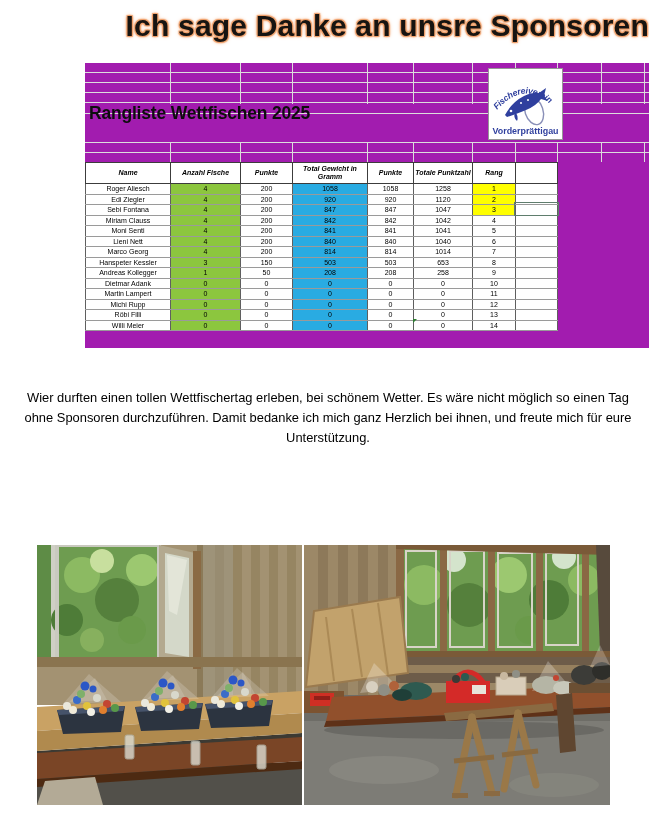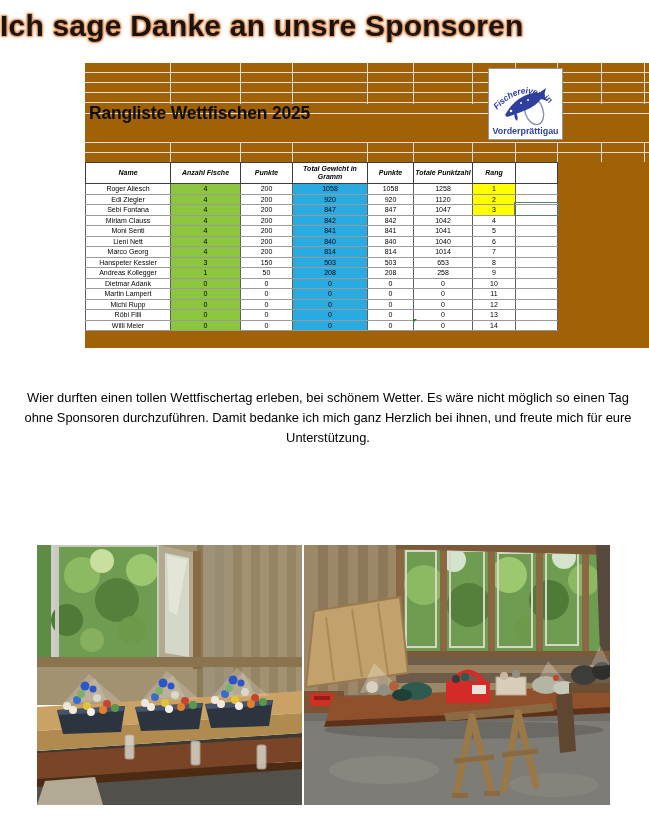--- a/index.html
+++ b/index.html
@@ -2,28 +2,28 @@
 <html style="--glow: #efa06b; --green-fill: #8cc63e; --blue-fill: #29abe2; --yellow-fill: #ffff00; --logo-blue: #2f3f9e;"><head>
 <meta charset="utf-8">
 <style>
   html,body{margin:0;padding:0;}
   body{
     width:649px;height:839px;background:#ffffff;position:relative;overflow:hidden;
     font-family:"Liberation Sans",sans-serif;
   }
   
   .doc-title{
-    position:absolute;top:9px;left:0;right:0;text-align:left;
+    position:absolute;top:9px;left:0;right:0;text-align:right;
     font-size:30px;font-weight:700;color:#171411;letter-spacing:.2px;
     text-shadow:0 0 2px var(--glow,#efa06b),0 0 4px var(--glow,#efa06b),
       1px 1px 1px var(--glow,#efa06b),-1px -1px 1px var(--glow,#efa06b),
       1px -1px 1px var(--glow,#efa06b),-1px 1px 1px var(--glow,#efa06b);
   }
   
-  #sheet{position:absolute;left:85px;top:63px;width:564px;height:285px;background:#a16207;}
+  #sheet{position:absolute;left:85px;top:63px;width:564px;height:285px;background:#a21caf;}
   .hband-top{
     position:absolute;left:0;top:0;width:564px;height:41px;
     background:repeating-linear-gradient(to bottom,transparent 0,transparent 9px,#dcdcdc 9px,#dcdcdc 10px);
   }
   .hline{position:absolute;left:0;width:564px;height:1px;background:#dcdcdc;}
   .vband{
     position:absolute;left:0;width:564px;pointer-events:none;
     background-image:linear-gradient(#dcdcdc,#dcdcdc),linear-gradient(#dcdcdc,#dcdcdc),
       linear-gradient(#dcdcdc,#dcdcdc),linear-gradient(#dcdcdc,#dcdcdc),
       linear-gradient(#dcdcdc,#dcdcdc),linear-gradient(#dcdcdc,#dcdcdc),

